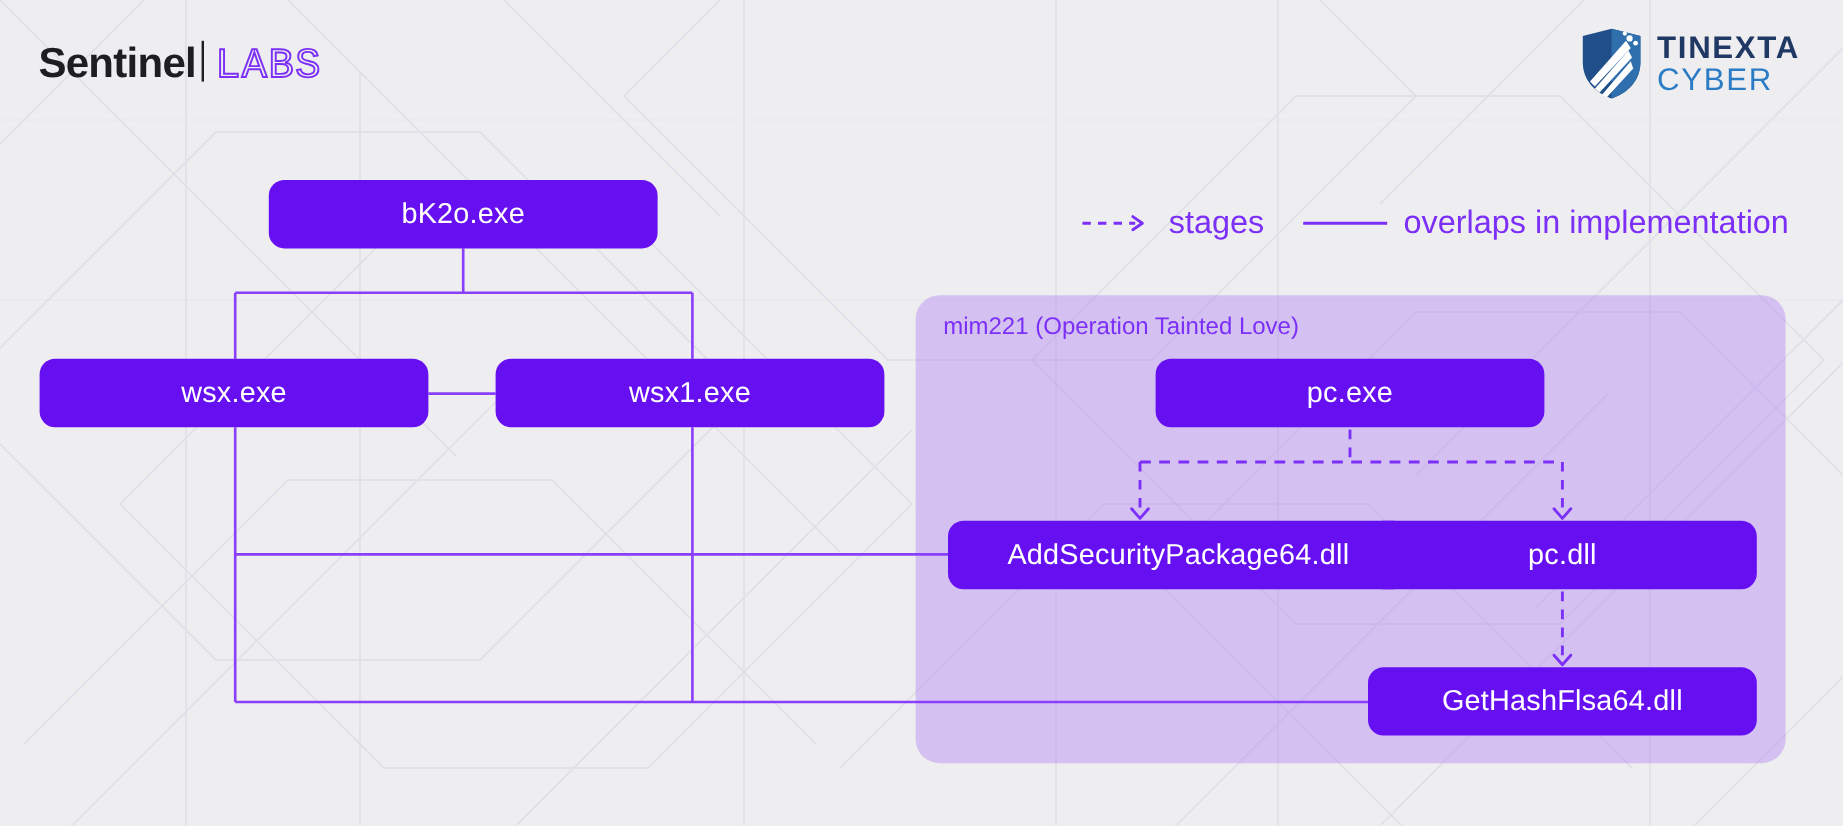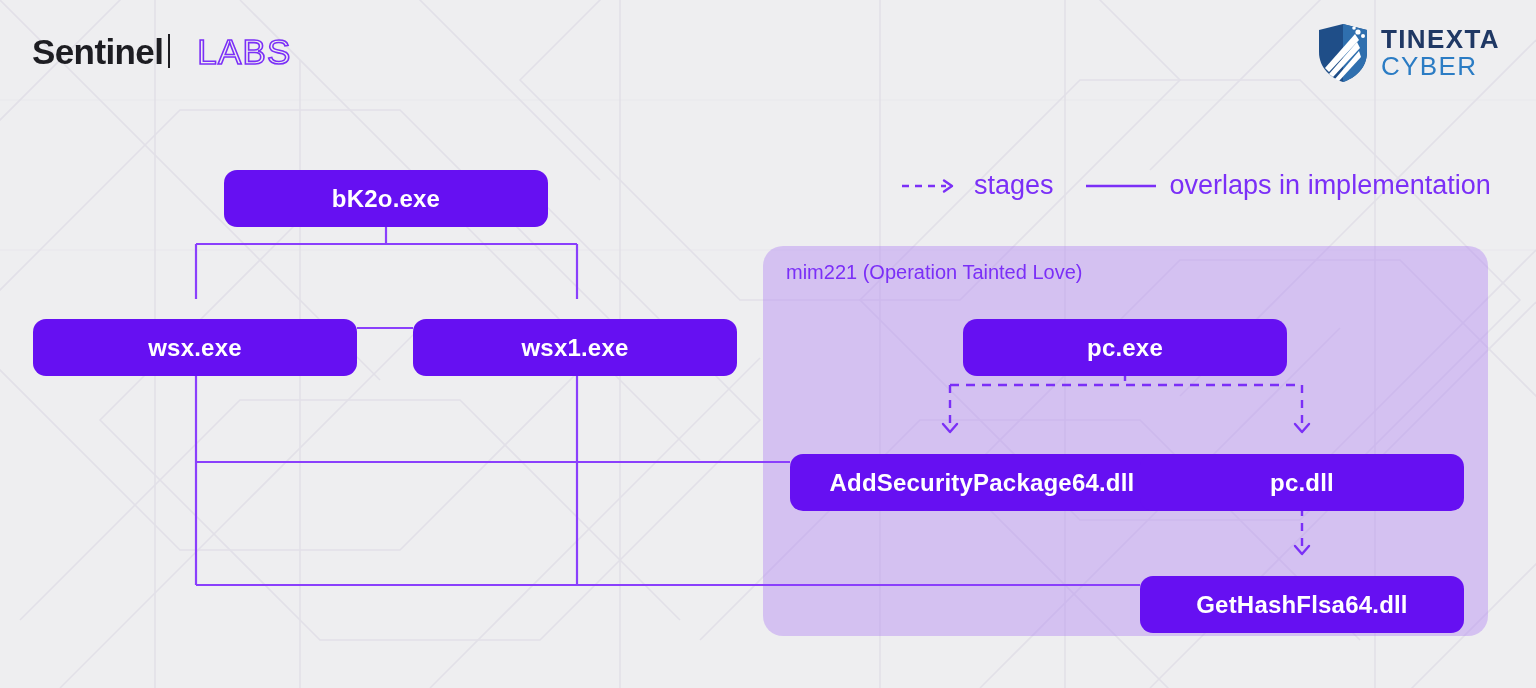--- a/index.html
+++ b/index.html
@@ -42,28 +42,27 @@
   #logo-sentinel .sl-bar {
     display: inline-block;
     width: 2px;
     height: 34px;
     background: #1d1d22;
     margin: 0 9px 0 5px;
     position: relative;
     top: 4px;
   }
   #logo-sentinel .sl-labs {
-    font-family: Liberation Sans, sans-serif;
+    font-family: Liberation Mono, monospace;
     font-size: 35px;
     font-weight: 400;
     letter-spacing: 1.2px;
     color: transparent;
     -webkit-text-stroke: 1.6px #7b2ff7;
     line-height: 1;
-    margin-left: 18px;
   }
 
   #logo-tinexta {
     position: absolute;
     right: 36px;
     top: 22px;
     display: flex;
     align-items: center;
     gap: 10px;
   }
@@ -123,34 +122,33 @@
     white-space: nowrap;
   }
 
   
   .node {
     position: absolute;
     background: #6610f2;
     border-radius: 13px;
     color: #ffffff;
     font-size: 24px;
-    font-weight: 700;
+    font-weight: 400;
     letter-spacing: 0.2px;
     display: flex;
     align-items: center;
     justify-content: center;
     box-sizing: border-box;
     white-space: nowrap;
-    margin-top: 20px;
   }
 
   #node-bk2o   { left: 224px;  top: 150px; width: 324px; height: 57px; }
   #node-wsx    { left: 33px;   top: 299px; width: 324px; height: 57px; }
   #node-wsx1   { left: 413px;  top: 299px; width: 324px; height: 57px; }
-  #node-pcexe  { left: 963px;  top: 299px; width: 324px; height: 57px; border-radius: 14px; }
+  #node-pcexe  { left: 963px;  top: 299px; width: 324px; height: 57px; }
   #node-asp64  { left: 790px;  top: 434px; width: 384px; height: 57px; }
   #node-pcdll  { left: 1140px; top: 434px; width: 324px; height: 57px; }
   #node-ghf64  { left: 1140px; top: 556px; width: 324px; height: 57px; }
 
   
   #edges {
     position: absolute;
     inset: 0;
     pointer-events: none;
   }

